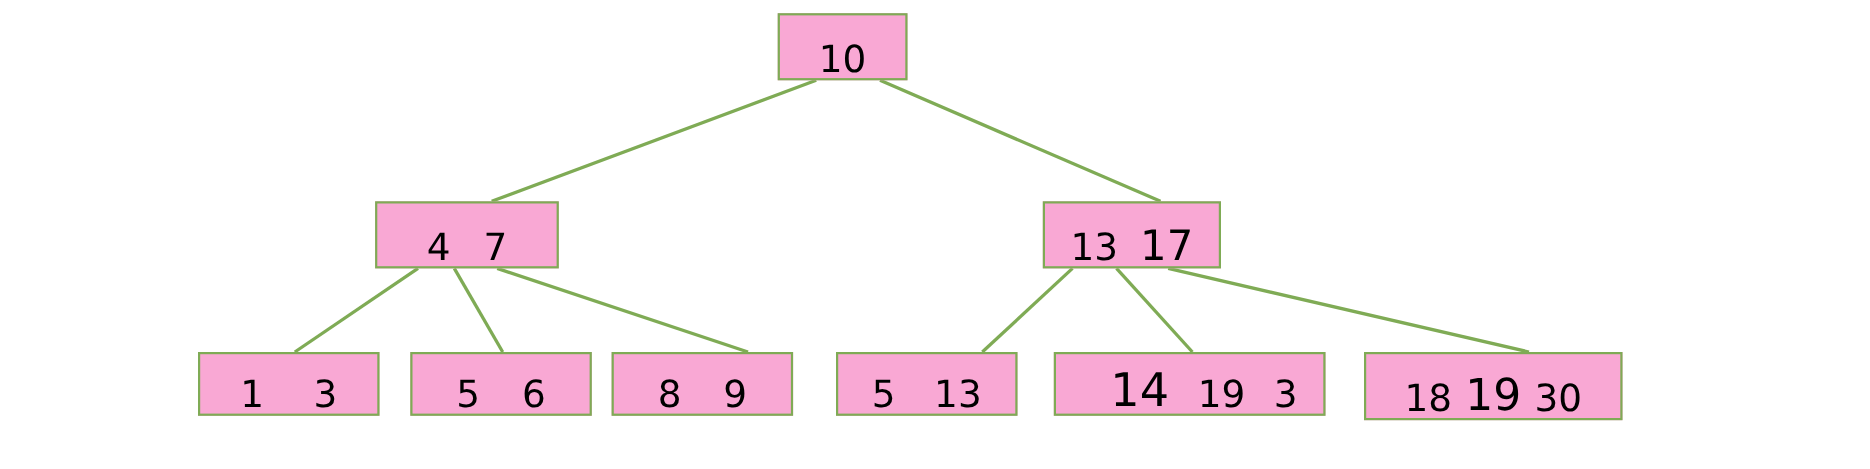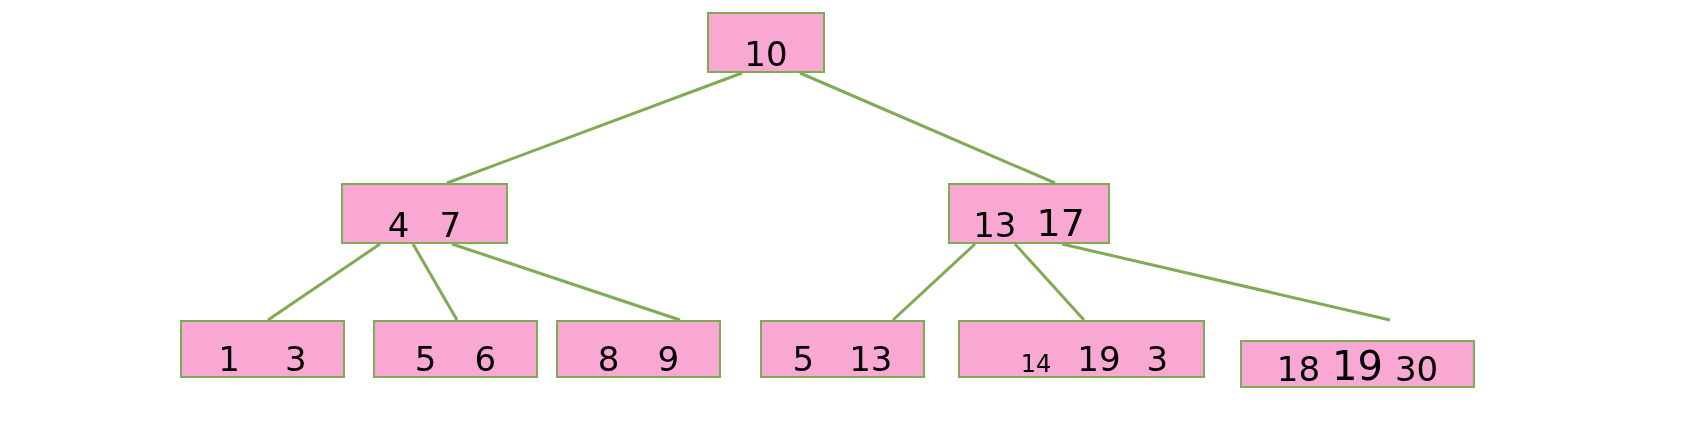--- a/index.html
+++ b/index.html
@@ -81,23 +81,23 @@
       </div>
       <div class="btree-node" style="left: 556px; top: 320px; width: 165px; height: 58px; border: 2px solid rgb(127, 171, 85); gap: 38px;">
         <span class="btree-key" style="font-size: 34px; color: rgb(0, 0, 0);">8</span>
         <span class="btree-key" style="font-size: 34px; color: rgb(0, 0, 0);">9</span>
       </div>
       <div class="btree-node" style="left: 760px; top: 320px; width: 165px; height: 58px; border: 2px solid rgb(127, 171, 85); gap: 35px;">
         <span class="btree-key" style="font-size: 34px; color: rgb(0, 0, 0);">5</span>
         <span class="btree-key" style="font-size: 34px; color: rgb(0, 0, 0);">13</span>
       </div>
       <div class="btree-node" style="left: 958px; top: 320px; width: 247px; height: 58px; border: 2px solid rgb(127, 171, 85); gap: 26px;">
-        <span class="btree-key" style="font-size: 24px; color: rgb(0, 0, 0); margin-left: 26px;">14</span>
+        <span class="btree-key" style="font-size: 42px; color: rgb(0, 0, 0); margin-left: 26px;">14</span>
         <span class="btree-key" style="font-size: 34px; color: rgb(0, 0, 0);">19</span>
         <span class="btree-key" style="font-size: 34px; color: rgb(0, 0, 0);">3</span>
       </div>
-      <div class="btree-node" style="left: 1240px; top: 320px; width: 235px; height: 48px; border: 2px solid rgb(127, 171, 85); gap: 12px; margin-top: 20px;">
+      <div class="btree-node" style="left: 1240px; top: 320px; width: 235px; height: 62px; border: 2px solid rgb(127, 171, 85); gap: 12px;">
         <span class="btree-key" style="font-size: 34px; color: rgb(0, 0, 0);">18</span>
         <span class="btree-key" style="font-size: 40px; color: rgb(0, 0, 0);">19</span>
         <span class="btree-key" style="font-size: 34px; color: rgb(0, 0, 0);">30</span>
       </div>
     </div>
 </div>
 
 </body></html>

